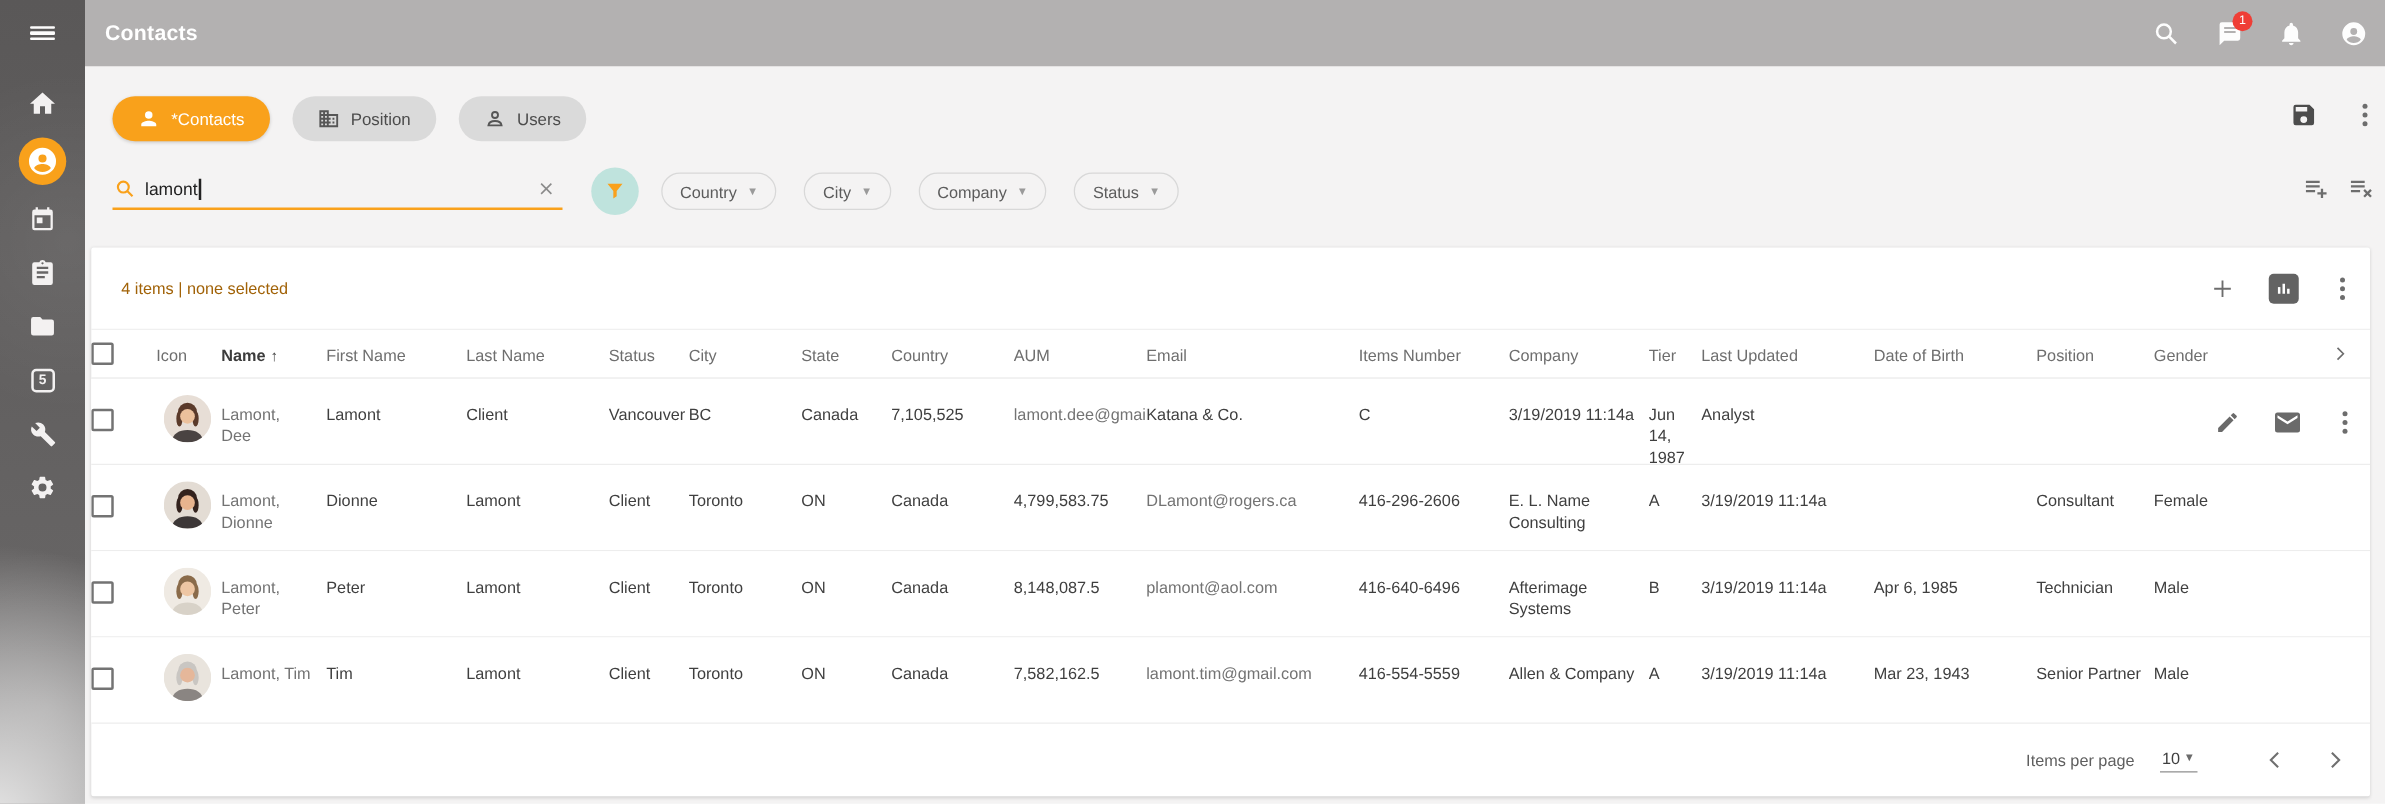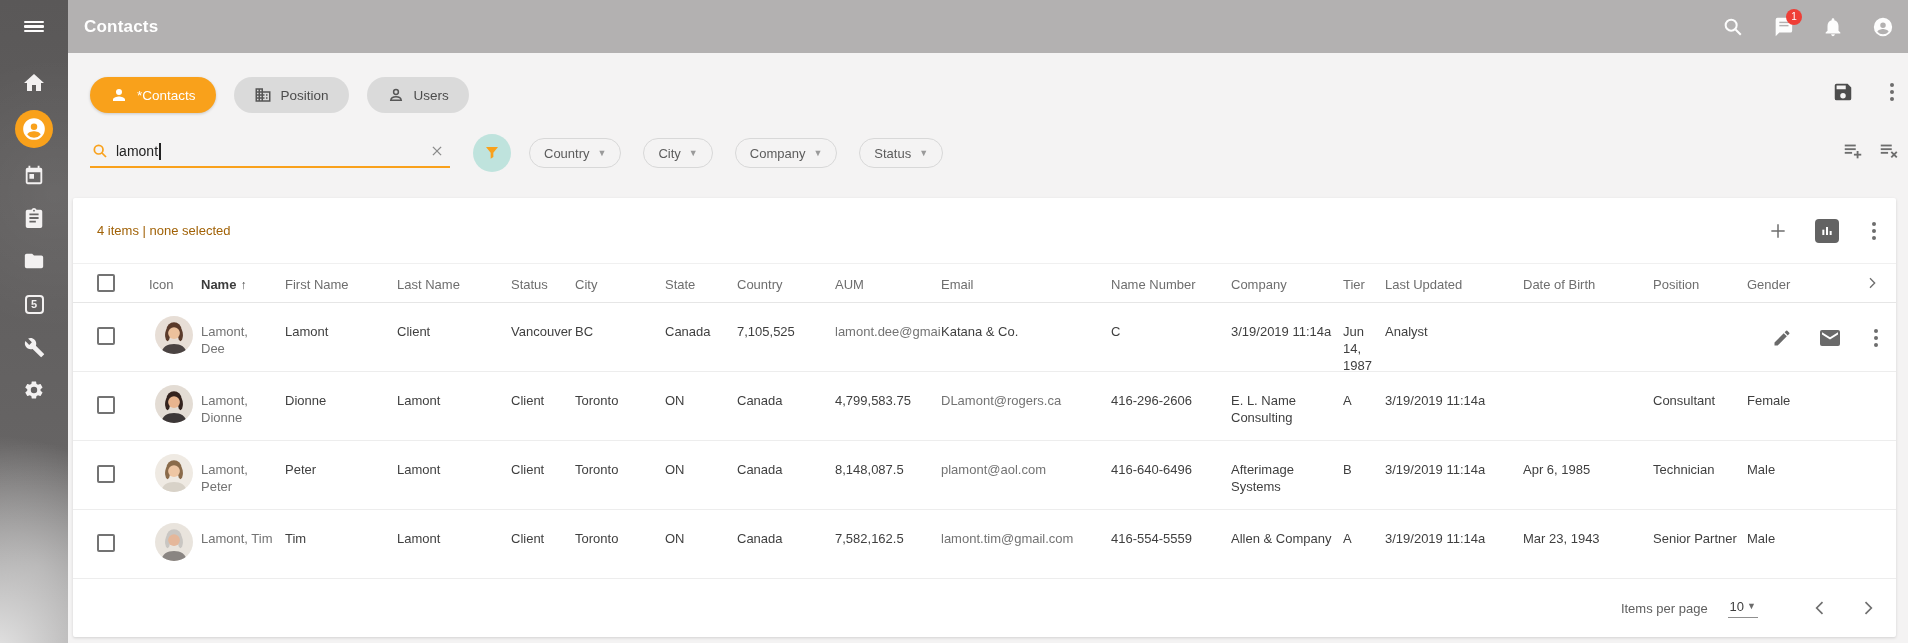--- a/index.html
+++ b/index.html
@@ -74,21 +74,21 @@
   .toolbar { height:66px; border-bottom:1px solid #f0f0f0; display:flex; align-items:center; padding:0 14px 0 24px; }
   .summary { font-size:13px; color:#a16207; }
   .toolbar-icons { margin-left:auto; display:flex; align-items:center; gap:27px; }
   .plus-ic { width:20px; height:20px; color:#6d6d6d; cursor:pointer; }
   .chart-tile { width:24px; height:24px; border-radius:4px; background:#636363; display:flex;
                 align-items:center; justify-content:center; cursor:pointer; }
 
   
   .trow { display:grid; position:relative;
     grid-template-columns:52px 52px 84px 112px 114px 64px 90px 72px 98px 106px 170px 120px 112px 42px 138px 130px 94px 76px 1fr;
-    padding-left:24px; }
+    }
   .thead { height:39px; border-bottom:1px solid #e6e6e6; }
   .thead .cell { padding-top:12px; color:#6e6e6e; font-size:13px; font-weight:normal; }
   .thead .sorted { color:#3c3c3c; font-weight:bold; }
   .sort-arrow { font-size:12px; color:#4a4a4a; margin-left:4px; font-weight:normal; }
   .body-row { height:69px; border-bottom:1px solid #ededed; background:#fff; }
   .body-row.highlighted::before { content:""; position:absolute; left:-24px; top:0; bottom:0; width:4px; background:#18b29b; }
   .cell { padding:20px 10px 0 0; font-size:13px; line-height:17px; color:#3f3f3f; overflow:hidden; }
   .cell.muted { color:#737373; }
   .c-check { padding-top:24px; }
   .thead .c-check { padding-top:10px; }
@@ -315,21 +315,21 @@
       <div class="cell">Icon</div>
       <div class="cell sorted"><span>Name</span><span class="sort-arrow">↑</span></div>
       <div class="cell">First Name</div>
       <div class="cell">Last Name</div>
       <div class="cell">Status</div>
       <div class="cell">City</div>
       <div class="cell">State</div>
       <div class="cell">Country</div>
       <div class="cell">AUM</div>
       <div class="cell">Email</div>
-      <div class="cell">Name Number</div>
+      <div class="cell">Items Number</div>
       <div class="cell">Company</div>
       <div class="cell">Tier</div>
       <div class="cell">Last Updated</div>
       <div class="cell">Date of Birth</div>
       <div class="cell">Position</div>
       <div class="cell">Gender</div>
       <div class="cell">
         <svg class="hdr-chevron" viewBox="0 0 24 24" fill="none" stroke="currentColor" stroke-width="2">
             <polyline points="9,5 16,12 9,19"></polyline>
           </svg>

